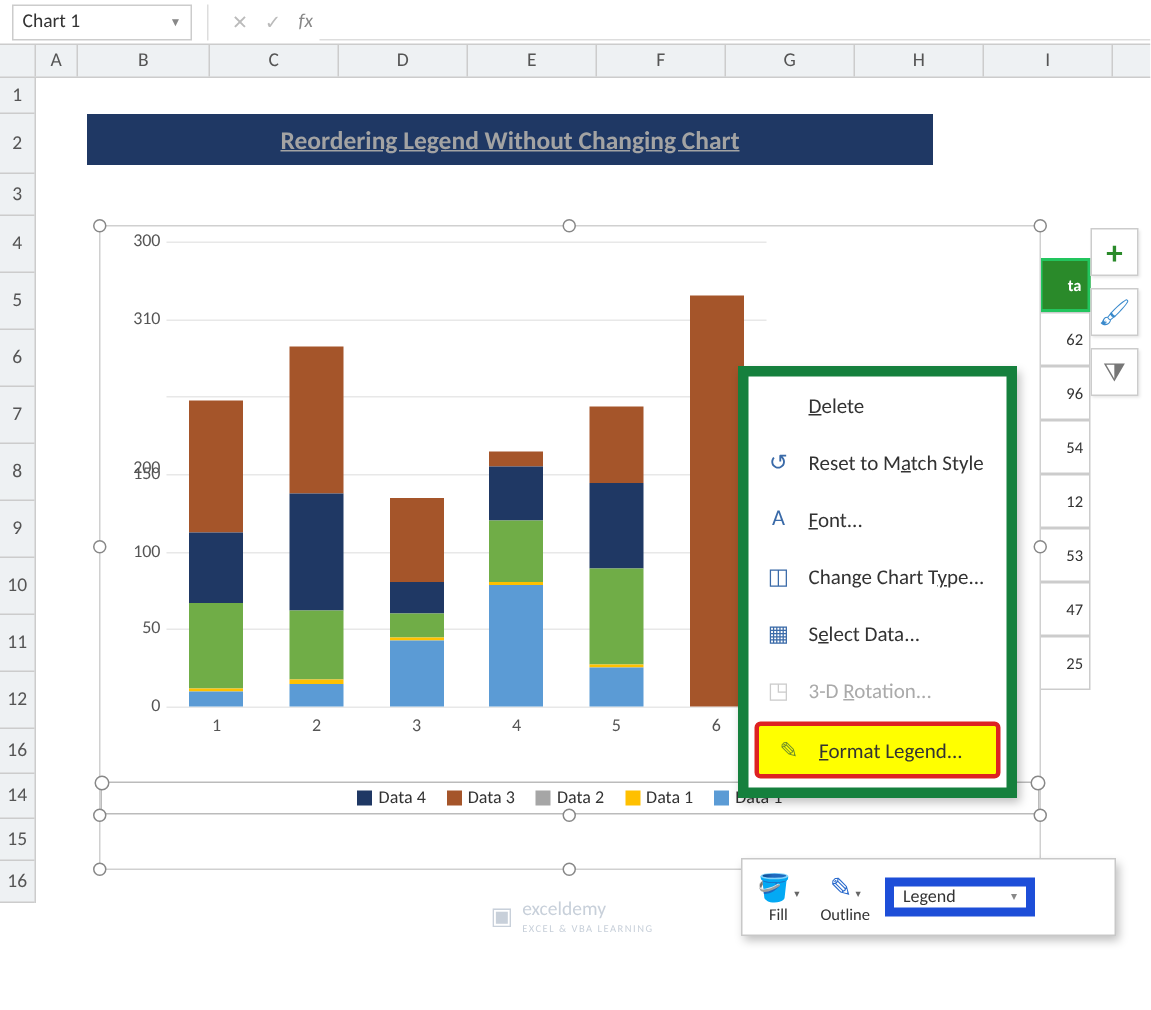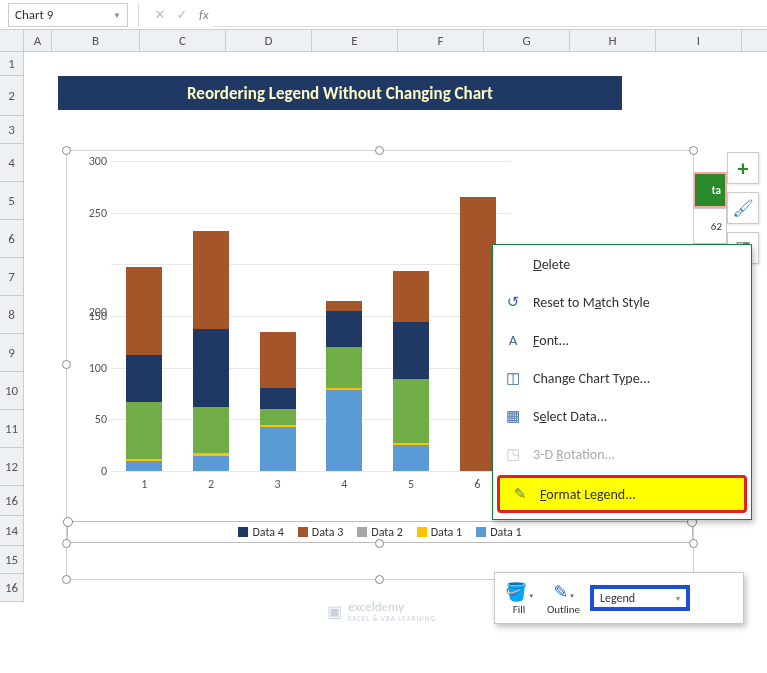--- a/index.html
+++ b/index.html
@@ -25,21 +25,21 @@
 .grid-body { display: flex; }
 .row-headers { width: 24px; background: #eef1f3; border-right: 1px solid #ccc; }
 .row-h { border-bottom: 1px solid #ccc; display: flex; align-items: center; justify-content: center; font-size: 13px; color: #555; }
 .row-h.r1 { height: 24px; } .row-h.r2 { height: 40px; } .row-h.r3 { height: 28px; }
 .row-h.r4, .row-h.r5, .row-h.r6, .row-h.r7, .row-h.r8, .row-h.r9, .row-h.r10, .row-h.r11, .row-h.r12 { height: 38px; }
 .row-h.r13, .row-h.r14 { height: 30px; } .row-h.r15, .row-h.r16 { height: 28px; }
 
 .cells { position: relative; flex: 1; }
 
 
-.title-bar { position: absolute; top: 24px; left: 34px; width: 564px; height: 34px; background: #1f3864; color: #fef9c3; font-weight: bold; font-size: 17px; display: flex; align-items: center; justify-content: center; }
+.title-bar { position: absolute; top: 24px; left: 34px; width: 564px; height: 34px; background: #1f3864; color: #a3a3a3; font-weight: bold; font-size: 17px; display: flex; align-items: center; justify-content: center; text-decoration: underline; }
 
 
 .chart-box { position: absolute; top: 98px; left: 42px; width: 628px; height: 430px; background: #fff; border: 1px solid #d0d0d0; }
 .sel-handle { position: absolute; width: 9px; height: 9px; background: #fff; border: 1px solid #888; border-radius: 50%; }
 .sh-tl { top: -5px; left: -5px; } .sh-tm { top: -5px; left: calc(50% - 5px); } .sh-tr { top: -5px; right: -5px; }
 .sh-ml { top: calc(50% - 5px); left: -5px; } .sh-mr { top: calc(50% - 5px); right: -5px; }
 .sh-bl { bottom: -5px; left: -5px; } .sh-bm { bottom: -5px; left: calc(50% - 5px); } .sh-br { bottom: -5px; right: -5px; }
 
 .plot { position: absolute; top: 10px; left: 44px; width: 400px; height: 310px; }
 .y-axis { position: absolute; left: -36px; top: 0; bottom: 0; width: 34px; }
@@ -57,48 +57,48 @@
 .leg-sw { width: 10px; height: 10px; }
 
 
 .chart-side { position: absolute; top: 100px; right: 6px; width: 34px; }
 .side-btn { width: 32px; height: 32px; border: 1px solid #ccc; background: #fff; margin-bottom: 8px; display: flex; align-items: center; justify-content: center; box-shadow: 1px 1px 2px rgba(0,0,0,0.1); font-size: 17px; }
 .plus { color: #2a8a2a; font-weight: bold; font-size: 22px; }
 .brush { color: #3a8acc; }
 .funnel { color: #777; }
 
 
-.ctx-menu { position: absolute; top: 192px; left: 468px; width: 260px; background: #fff; border: 1px solid #15803d; box-shadow: 2px 3px 6px rgba(0,0,0,0.25); }
+.ctx-menu { position: absolute; top: 192px; left: 468px; width: 186px; background: #fff; border: 7px solid #15803d; box-shadow: 2px 3px 6px rgba(0,0,0,0.25); }
 .ctx-item { display: flex; align-items: center; height: 38px; padding: 0 10px; font-size: 14px; gap: 10px; }
 .ctx-item.disabled { color: #aaa; }
 .ctx-item.hl { background: #ffff00; border: 3px solid #d22; margin: 2px 4px 6px 4px; border-radius: 4px; }
 .ctx-icon { width: 20px; text-align: center; color: #3a6aa8; font-size: 15px; }
 .u { text-decoration: underline; }
 
 
 .mini-tb { position: absolute; top: 520px; left: 470px; width: 250px; height: 52px; background: #fff; border: 1px solid #c8c8c8; box-shadow: 2px 3px 6px rgba(0,0,0,0.25); display: flex; align-items: center; padding: 0 6px; gap: 6px; }
 .mini-btn { display: flex; flex-direction: column; align-items: center; font-size: 11px; padding: 2px 4px; }
 .mini-btn .ic { font-size: 18px; height: 22px; }
 .mini-btn .dd { font-size: 7px; color: #666; margin-left: 2px; }
-.legend-dd { border: 4px solid #1d4ed8; height: 26px; width: 100px; display: flex; align-items: center; padding: 0 6px; font-size: 12px; justify-content: space-between; }
+.legend-dd { border: 6px solid #1d4ed8; height: 26px; width: 100px; display: flex; align-items: center; padding: 0 6px; font-size: 12px; justify-content: space-between; }
 
 
 .edge-cells { position: absolute; top: 120px; right: 40px; width: 34px; font-size: 11px; }
 .edge-cell { border: 1px solid #ccc; height: 36px; display: flex; align-items: center; justify-content: flex-end; padding: 0 4px; }
-.edge-head { background: #2a8a2a; color: #fff; border: 2px solid #fca5a5; font-weight: bold; }
+.edge-head { background: #2a8a2a; color: #fff; border: 2px solid #22c55e; font-weight: bold; }
 
 .watermark { position: absolute; top: 448px; left: 260px; font-size: 13px; color: #c8d0da; display: flex; align-items: center; gap: 6px; }
 .watermark .wm-sub { font-size: 7px; letter-spacing: 1px; display: block; }
 </style>
 </head>
 <body>
 
 <div class="formula-bar">
   <div class="name-box">
-    <span>Chart 9</span>
+    <span>Chart 1</span>
     <span class="dd">▼</span>
   </div>
   <div class="fb-divider"></div>
   <div class="fb-btn">✕</div>
   <div class="fb-btn">✓</div>
   <div class="fx">fx</div>
   <div class="fx-input"></div>
 </div>
 
 <div class="col-headers">
@@ -158,21 +158,21 @@
       <div class="sel-handle sh-bm"></div>
       <div class="sel-handle sh-br"></div>
 
       <div class="plot">
         <div class="y-axis" id="yaxis">
             <div class="y-tick" style="top: 310px;">0</div>
             <div class="y-tick" style="top: 258.333px;">50</div>
             <div class="y-tick" style="top: 206.667px; margin-left: 32px;">100</div>
             <div class="y-tick" style="top: 155px;">150</div>
             <div class="y-tick" style="top: 103.333px; margin-top: 48px;">200</div>
-            <div class="y-tick" style="top: 51.6667px;">250</div>
+            <div class="y-tick" style="top: 51.6667px;">310</div>
             <div class="y-tick" style="top: 0px;">300</div>
           </div>
         <div id="gridlines">
             <div class="gridline" style="top: 310px;"></div>
             <div class="gridline" style="top: 258.333px;"></div>
             <div class="gridline" style="top: 206.667px;"></div>
             <div class="gridline" style="top: 155px;"></div>
             <div class="gridline" style="top: 103.333px;"></div>
             <div class="gridline" style="top: 51.6667px;"></div>
             <div class="gridline" style="top: 0px;"></div>

